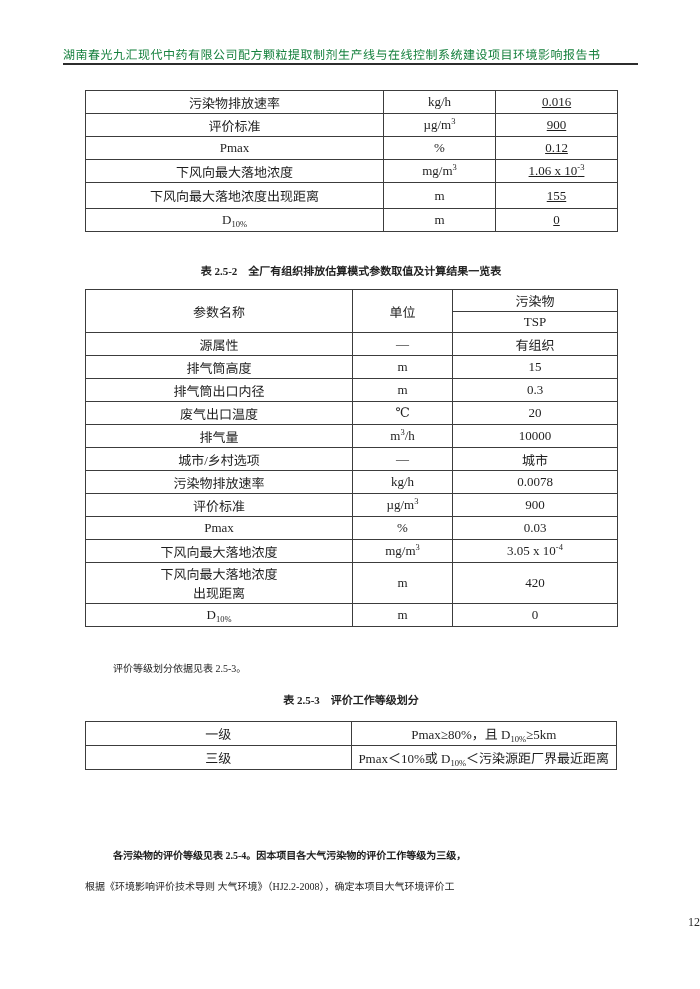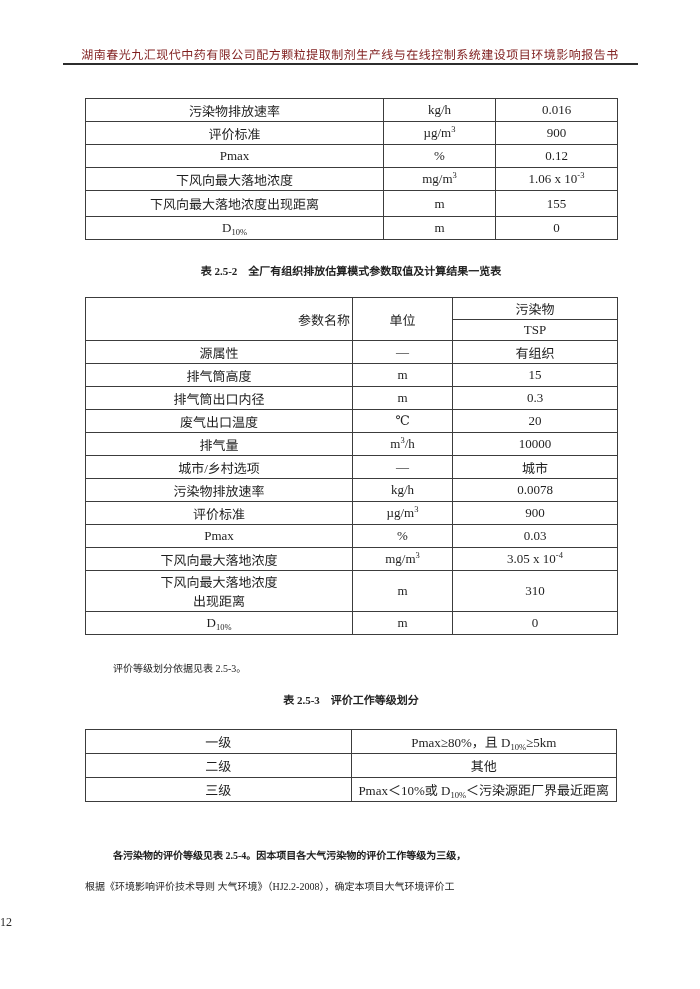--- a/index.html
+++ b/index.html
@@ -9,70 +9,69 @@
     font-family:"Liberation Serif","DejaVu Serif",serif;
     color:#1e1e1e;
     position:relative;
     overflow:hidden;
   }
   .abs { position:absolute; }
 
   
   #doc-header-text {
     top:45px; left:63px; width:574px;
-    text-align:center;
+    text-align:left;
     font-size:12px; letter-spacing:0.5px;
-    color:#7f1d1d;
+    color:#15803d;
   }
   #doc-header-rule {
     top:63px; left:63px; width:575px; height:2px;
     background:#2c2c2c;
   }
 
   
   table {
     border-collapse:collapse;
     table-layout:fixed;
     width:532px;
     background:#fff;
-    margin-top:8px;
   }
   td {
     border:1px solid #3c3c3c;
     text-align:center;
     vertical-align:middle;
     font-size:13px;
     padding:1px 2px;
     color:#1e1e1e;
   }
   sup { font-size:8.5px; vertical-align:5px; line-height:0; }
   sub { font-size:8.5px; vertical-align:-3px; line-height:0; }
   .cell-line2 { display:block; }
 
   #table-prev { top:90px;  left:85px; }
   #table-prev td { height:23px; }
   #table-prev .col-name  { width:298px; }
   #table-prev .col-unit  { width:112px; }
-  #table-prev .col-value { width:122px; }
+  #table-prev .col-value { width:122px;text-decoration:underline; }
   #table-prev tr.tall-row td { height:26px; }
 
   .table-caption {
     left:85px; width:532px;
     text-align:center;
     font-size:11px;
     font-weight:bold;
     color:#222;
     white-space:pre;
   }
   #caption-252 { top:262px; }
   #caption-253 { top:691px; }
 
   #table-252 { top:289px; left:85px; }
   #table-252 td { height:23px; }
-  #table-252 .col-name  { width:267px;text-align:right; }
+  #table-252 .col-name  { width:267px; }
   #table-252 .col-unit  { width:100px; }
   #table-252 .col-value { width:165px; }
   #table-252 tr.hdr td { height:21px; }
   #table-252 tr.tall-row td { height:37px; }
 
   #table-253 { top:721px; left:85px; }
   #table-253 td { height:24px; }
   #table-253 .col-grade    { width:132px; }
   #table-253 .col-criteria { width:400px; }
 
@@ -82,21 +81,21 @@
     font-size:10px;
     color:#1c1c1c;
   }
   #paragraph-1 { top:660px; text-indent:28px; }
   #paragraph-2 { top:840px; line-height:31px; }
   #paragraph-2 .p-line1 { text-indent:28px; white-space:nowrap;font-weight:bold; }
   #paragraph-2 .p-line2 { white-space:nowrap; }
 
   #page-number {
     top:915px; left:0; width:700px;
-    text-align:left;
+    text-align:right;
     font-size:12px;
     color:#2a2a2a;
   }
 </style>
 </head>
 <body>
 
 <div class="abs" id="doc-header-text">湖南春光九汇现代中药有限公司配方颗粒提取制剂生产线与在线控制系统建设项目环境影响报告书</div>
 <div class="abs" id="doc-header-rule"></div>
 
@@ -193,43 +192,39 @@
       <td><span>0.03</span><sup></sup></td>
     </tr>
     <tr>
       <td><span>下风向最大落地浓度</span><sub></sub></td>
       <td><span>mg/m</span><sup>3</sup><span></span></td>
       <td><span>3.05 x 10</span><sup>-4</sup></td>
     </tr>
     <tr class="tall-row">
       <td><span>下风向最大落地浓度</span><span class="cell-line2">出现距离</span></td>
       <td><span>m</span><sup></sup><span></span></td>
-      <td><span>310</span><sup></sup></td>
+      <td><span>420</span><sup></sup></td>
     </tr>
     <tr>
       <td><span>D</span><sub>10%</sub></td>
       <td><span>m</span><sup></sup><span></span></td>
       <td><span>0</span><sup></sup></td>
     </tr>
   </tbody>
 </table>
 
 <div class="abs body-text" id="paragraph-1">评价等级划分依据见表 2.5-3。</div>
 
 <div class="abs table-caption" id="caption-253">表 2.5-3　评价工作等级划分</div>
 
 <table class="abs" id="table-253">
   <tbody>
     <tr>
       <td>一级</td>
       <td><span>Pmax≥80%，且 D</span><sub>10%</sub><span>≥5km</span></td>
-    </tr>
-    <tr>
-      <td>二级</td>
-      <td><span>其他</span><sub></sub><span></span></td>
     </tr>
     <tr>
       <td>三级</td>
       <td><span>Pmax＜10%或 D</span><sub>10%</sub><span>＜污染源距厂界最近距离</span></td>
     </tr>
   </tbody>
 </table>
 
 <div class="abs body-text" id="paragraph-2">
   <div class="p-line1">各污染物的评价等级见表 2.5-4。因本项目各大气污染物的评价工作等级为三级，</div>

